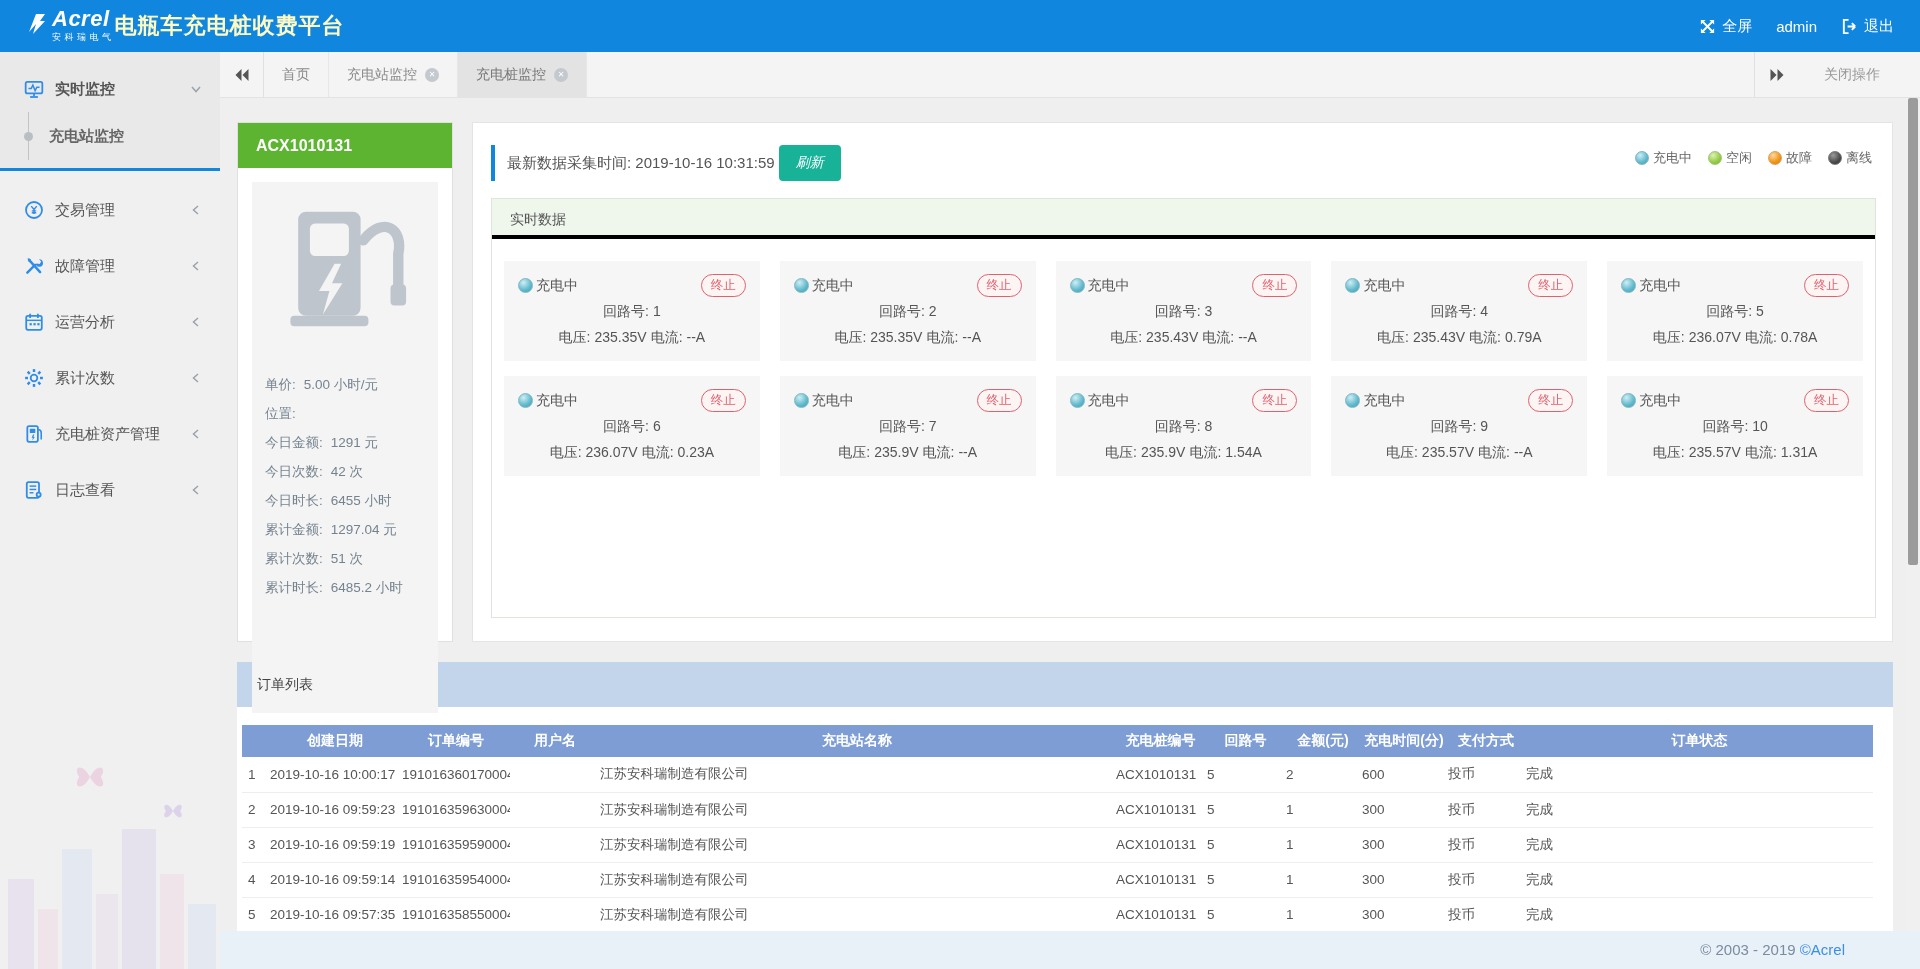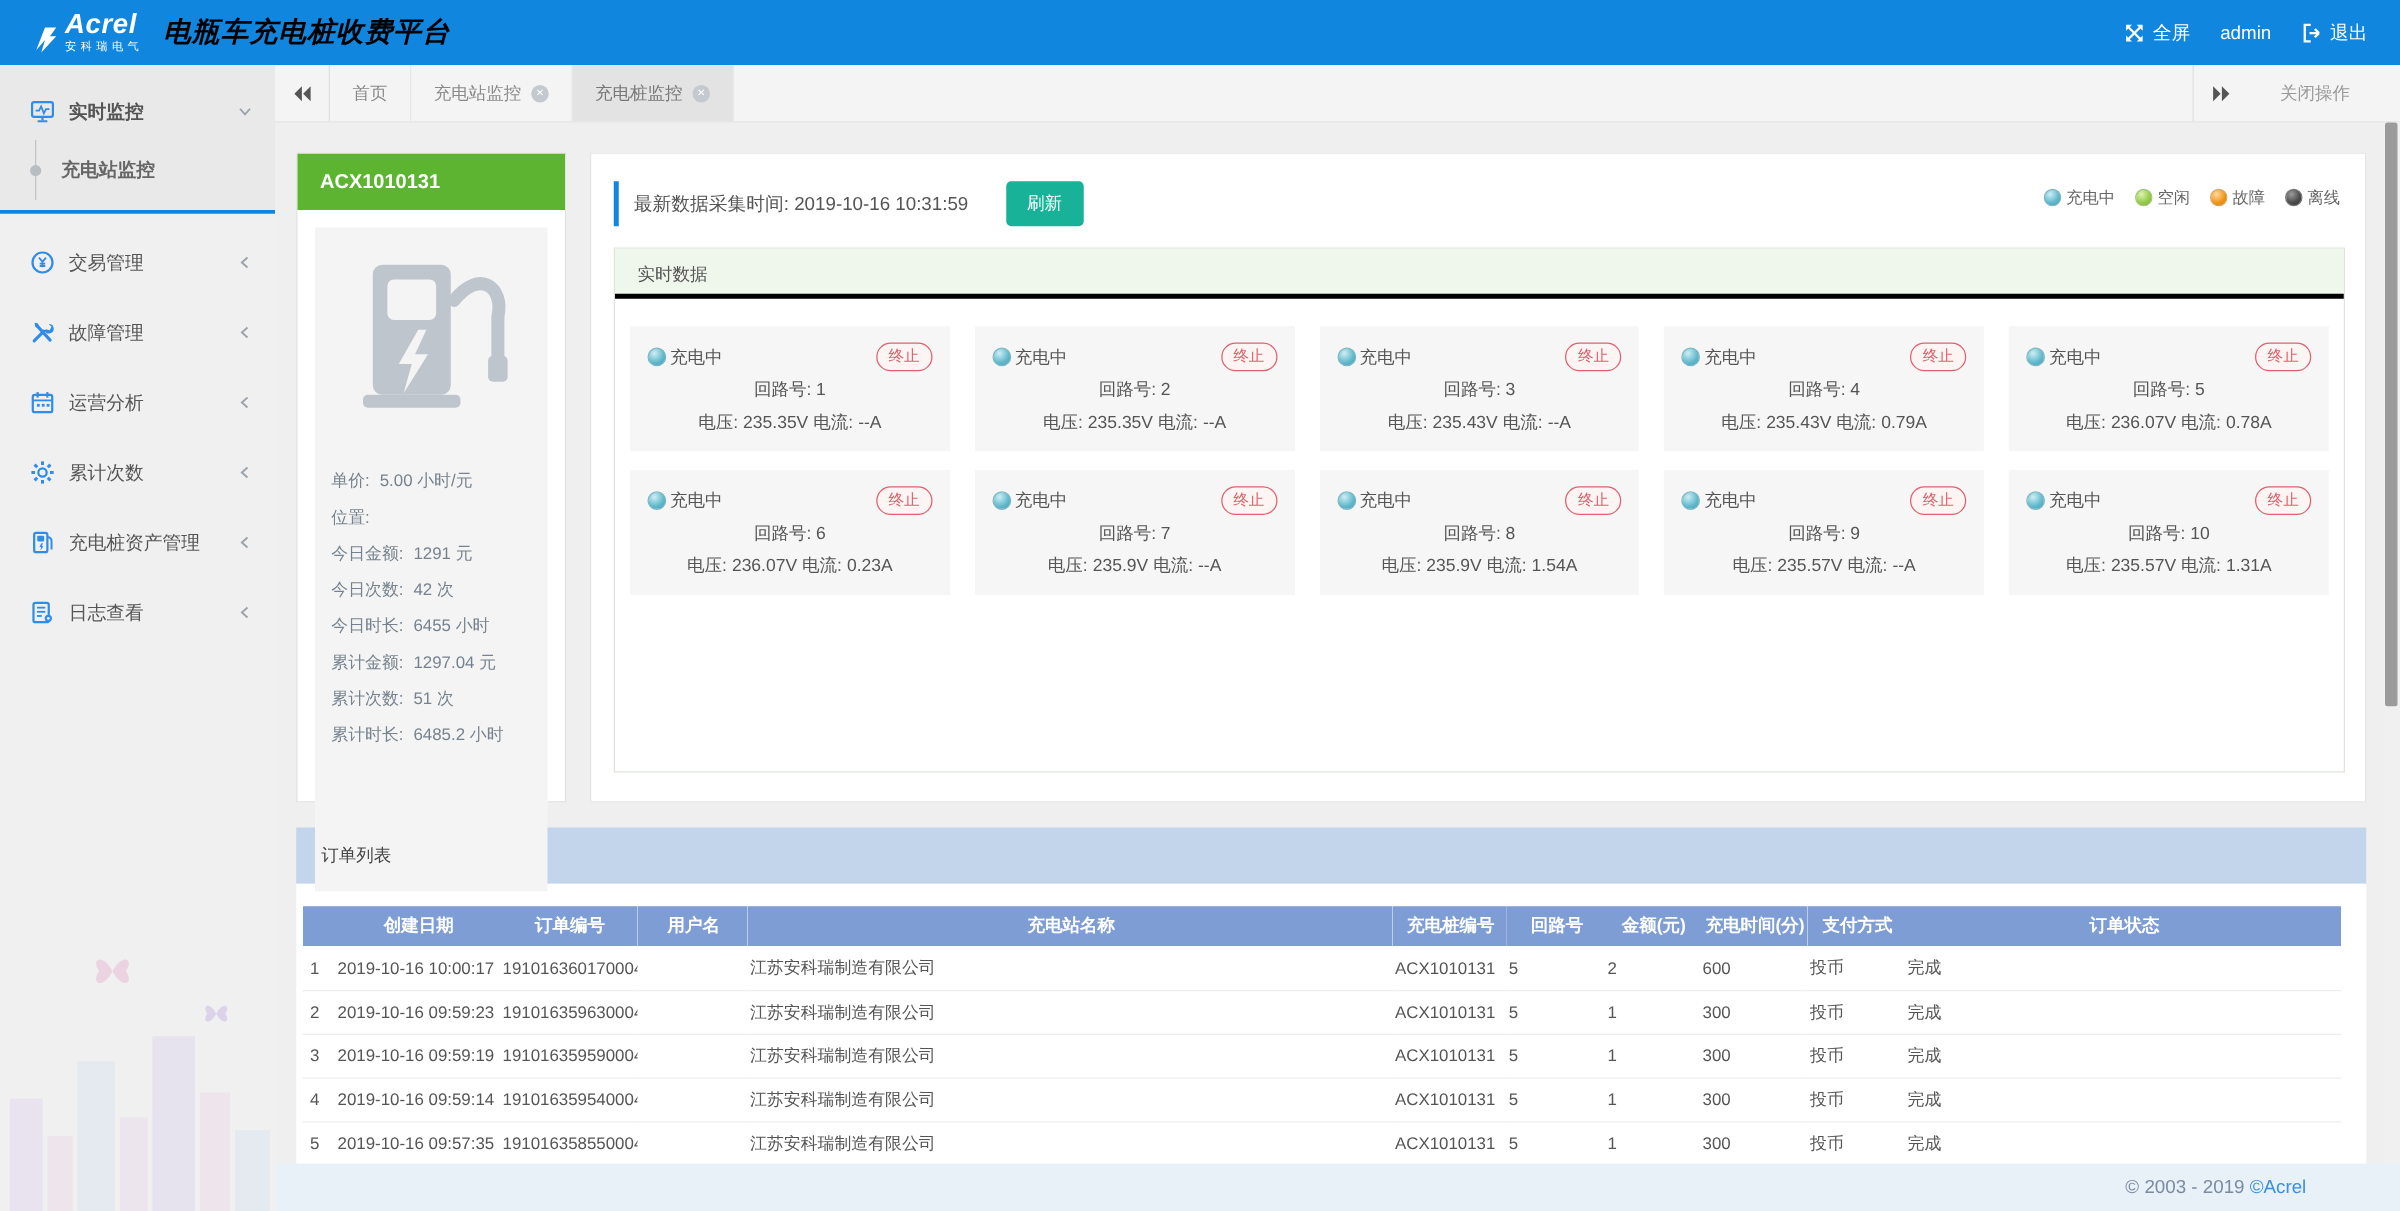--- a/index.html
+++ b/index.html
@@ -1,26 +1,26 @@
 <!DOCTYPE html>
 <html><head>
 <meta charset="utf-8">
 <style>
 * { margin:0; padding:0; box-sizing:border-box; }
 body { width:1920px; height:969px; overflow:hidden; font-family:"Liberation Sans","DejaVu Sans",sans-serif; background:#efefef; }
 .page { position:relative; width:1920px; height:969px; }
 
 
 .header { position:absolute; top:0; left:0; width:1920px; height:52px; background:#1186DE; display:flex; align-items:center; }
-.logo { margin-left:26px; display:flex; align-items:flex-end; }
+.logo { margin-left:26px; display:flex; align-items:flex-start; }
 .logo-mark { margin-top:4px; }
 .logo-textwrap { margin-left:4px; }
 .logo-text { color:#fff; font-size:22px; font-weight:bold; font-style:italic; line-height:22px; letter-spacing:0.5px; }
 .logo-sub { color:#fff; font-size:9px; letter-spacing:3.5px; margin-top:1px; }
-.app-title { margin-left:16px; color:#000000; font-size:22px; font-weight:bold; letter-spacing:1px;font-style:italic; }
+.app-title { color:#fef9c3; font-size:22px; font-weight:bold; letter-spacing:1px; }
 .header-right { margin-left:auto; margin-right:26px; display:flex; align-items:center; color:#fff; font-size:15px; }
 .header-right .hr-item { display:flex; align-items:center; margin-left:24px; cursor:pointer; }
 .hr-item svg { margin-right:6px; }
 
 
 .layout { position:absolute; top:52px; left:0; width:1920px; height:917px; display:flex; }
 .sidebar { position:relative; width:220px; height:100%; background:#f0f0f0; flex:none; overflow:hidden; }
 .menu-open-group { background:#e9e9e9; padding-top:14px; padding-bottom:8px;font-weight:bold; }
 .menu-item { height:46px; display:flex; align-items:center; padding:0 18px 0 24px; color:#555; font-size:15px; cursor:pointer; }
 .mi-icon { width:20px; height:20px; margin-right:11px; flex:none; display:flex; align-items:center; justify-content:center; }
@@ -64,21 +64,21 @@
 .pump-wrap { text-align:center; padding-top:10px; height:160px; }
 .sp-stats { margin-top:16px; }
 .sp-stat { font-size:13.5px; color:#76838f; height:29px; line-height:29px; white-space:nowrap; }
 .sp-stat .lab { margin-right:8px; }
 
 
 .monitor-panel { flex:1; margin-left:19px; background:#fff; border:1px solid #e4e4e4; position:relative; }
 .info-row { position:absolute; top:22px; left:18px; display:flex; align-items:center; height:36px; }
 .accent-bar { width:4px; height:36px; background:#1186DE; }
 .info-text { margin-left:12px; font-size:15px; color:#555; }
-.refresh-btn { margin-left:30px; height:36px; padding:0 17px; background:#18B298; color:#fff; font-size:14px; border:none; border-radius:4px; cursor:pointer; font-family:inherit; }
+.refresh-btn { margin-left:4px; height:36px; padding:0 17px; background:#18B298; color:#fff; font-size:14px; border:none; border-radius:4px; cursor:pointer; font-family:inherit;font-style:italic; }
 .legend { position:absolute; top:26px; right:20px; display:flex; align-items:center; }
 .legend-item { display:flex; align-items:center; margin-left:16px; }
 .legend-item .lg-label { font-size:13px; color:#666; margin-left:4px; }
 .dot { width:14px; height:14px; border-radius:50%; display:inline-block; flex:none; }
 .dot.teal { background:radial-gradient(circle at 35% 28%, #cdeef4, #5fb8cc 60%, #459cb2); border:1px solid #7fb6c2; }
 .dot.green { background:radial-gradient(circle at 35% 28%, #ddf3b0, #94ca45 60%, #7ab032); border:1px solid #a3c47d; }
 .dot.orange { background:radial-gradient(circle at 35% 28%, #ffd9a0, #f09313 60%, #d97f0a); border:1px solid #d8a365; }
 .dot.dark { background:radial-gradient(circle at 35% 28%, #9a9a9a, #4a4a4a 60%, #333); border:1px solid #777; }
 
 .rt-box { position:absolute; top:75px; left:18px; right:16px; bottom:23px; border:1px solid #dfe5dc; }

